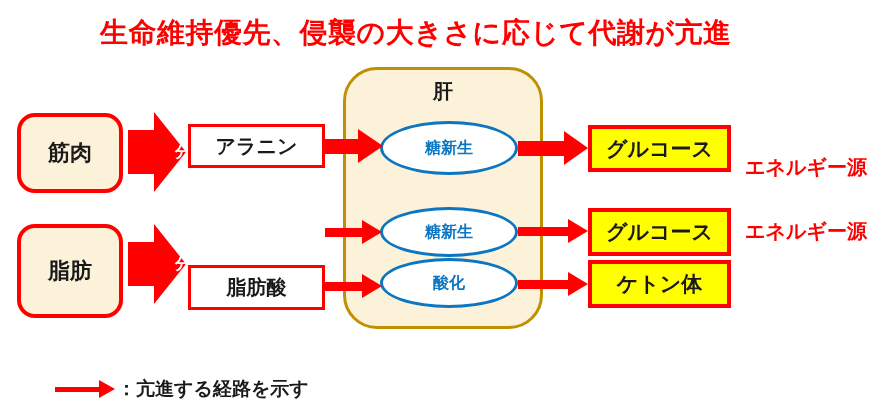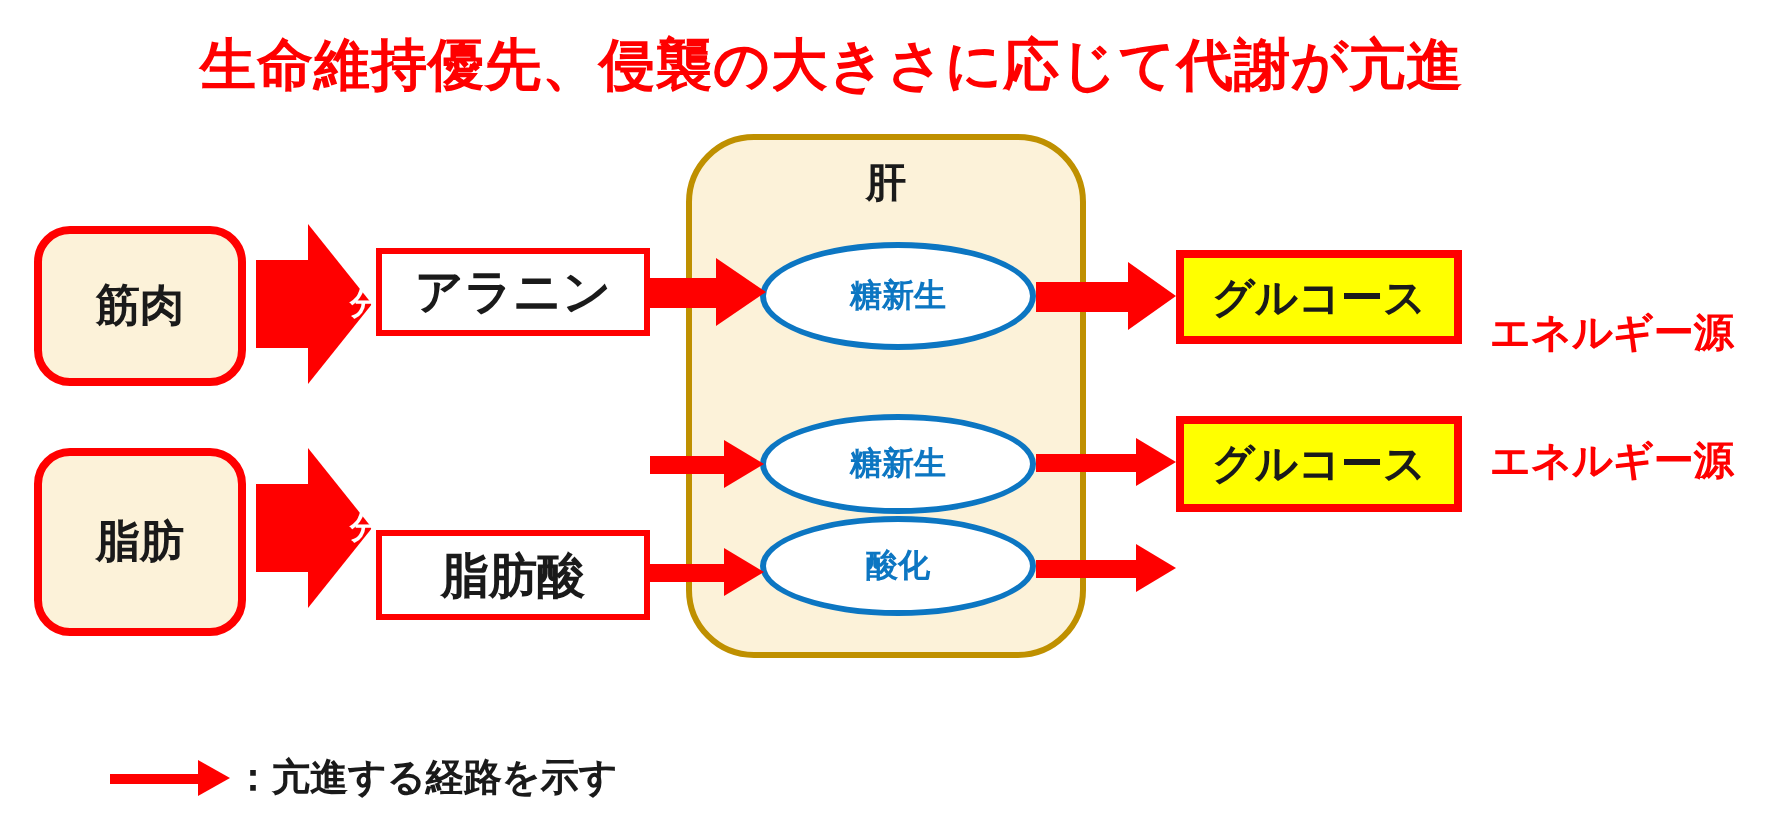--- a/index.html
+++ b/index.html
@@ -10,21 +10,21 @@
   .flex-c{display:flex;align-items:center;justify-content:center;}
 
   
   .title{left:100px;top:14px;font-size:28px;font-weight:bold;color:#ff0000;white-space:nowrap;letter-spacing:0.5px;}
 
   
   .source-box{width:106px;height:80px;background:#fcf2d9;border:4px solid #ff0000;border-radius:18px;
               font-size:22px;font-weight:bold;color:#1a1a1a;box-sizing:border-box;}
 
   
-  .mid-box{width:137px;background:#ffffff;border:3px solid #ff0000;font-size:24px;font-weight:bold;
+  .mid-box{width:137px;background:#ffffff;border:3px solid #ff0000;font-size:20px;font-weight:bold;
            color:#1a1a1a;box-sizing:border-box;}
 
   
   .liver{left:343px;top:67px;width:200px;height:262px;background:#fcf2d9;border:3px solid #bf9000;
          border-radius:34px;box-sizing:border-box;}
   .liver-label{left:343px;top:78px;width:200px;text-align:center;font-size:20px;font-weight:bold;color:#1a1a1a;}
 
   
   .ellipse{width:138px;background:#ffffff;border:3.5px solid #0c76c2;border-radius:50%;
            font-size:16px;font-weight:bold;color:#0c76c2;box-sizing:border-box;}
@@ -118,20 +118,23 @@
     <div class="bar" style="width:50px;height:9px;"></div>
     <div class="tri" style="border-width:12px 0 12px 20px;"></div>
   </div>
 
   <div class="abs flex-c prod-box" style="top:125px;height:47px;">
     <span>グルコース</span>
   </div>
   <div class="abs flex-c prod-box" style="top:208px;height:48px;">
     <span>グルコース</span>
   </div>
+  <div class="abs flex-c prod-box" style="top:260px;height:48px;">
+    <span>ケトン体</span>
+  </div>
 
   <div class="abs role" style="top:155px;">エネルギー源</div>
   <div class="abs role" style="top:219px;">エネルギー源</div>
 
   <div class="arrow" style="left:55px;top:380px;width:60px;height:18px;">
     <div class="bar" style="width:44px;height:5px;"></div>
     <div class="tri" style="border-width:9px 0 9px 16px;"></div>
   </div>
   <div class="abs legend-text">：亢進する経路を示す</div>
 

